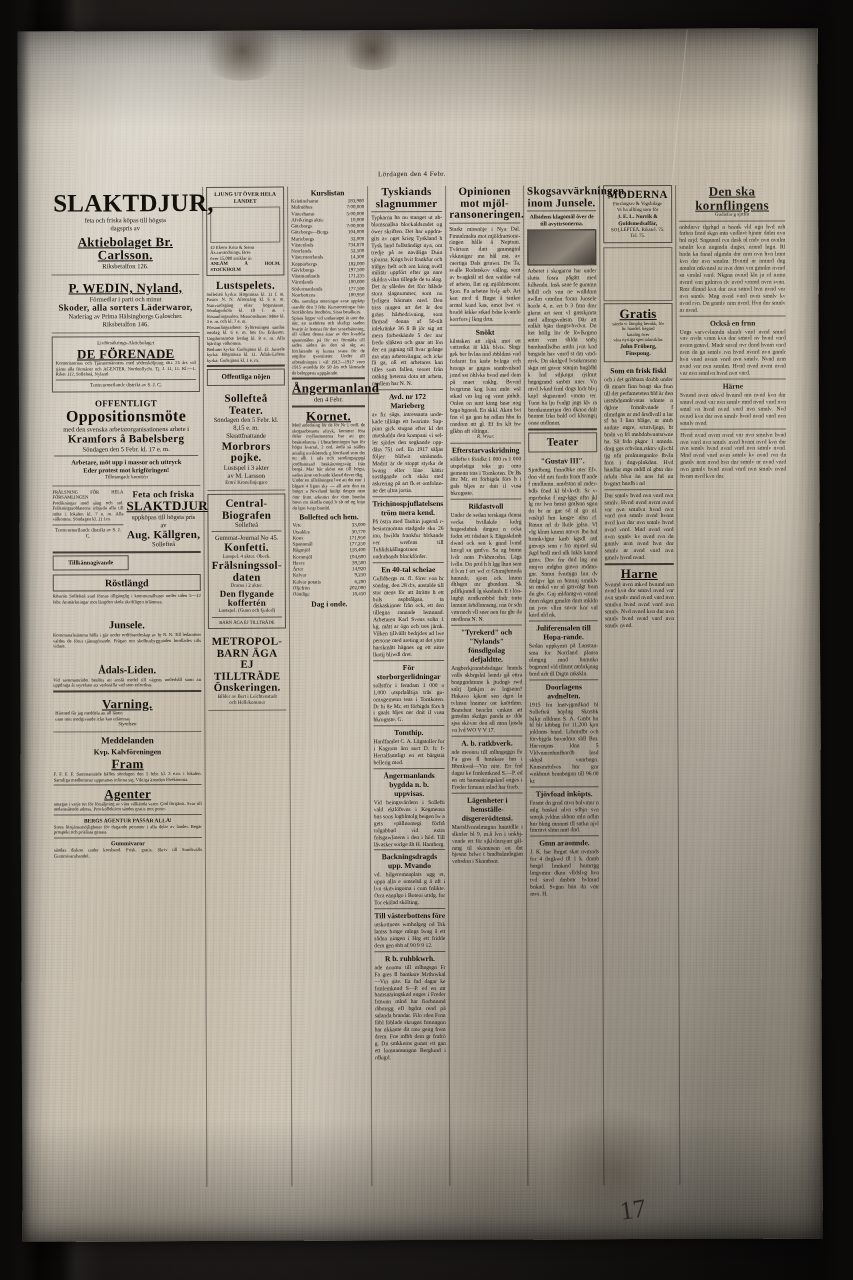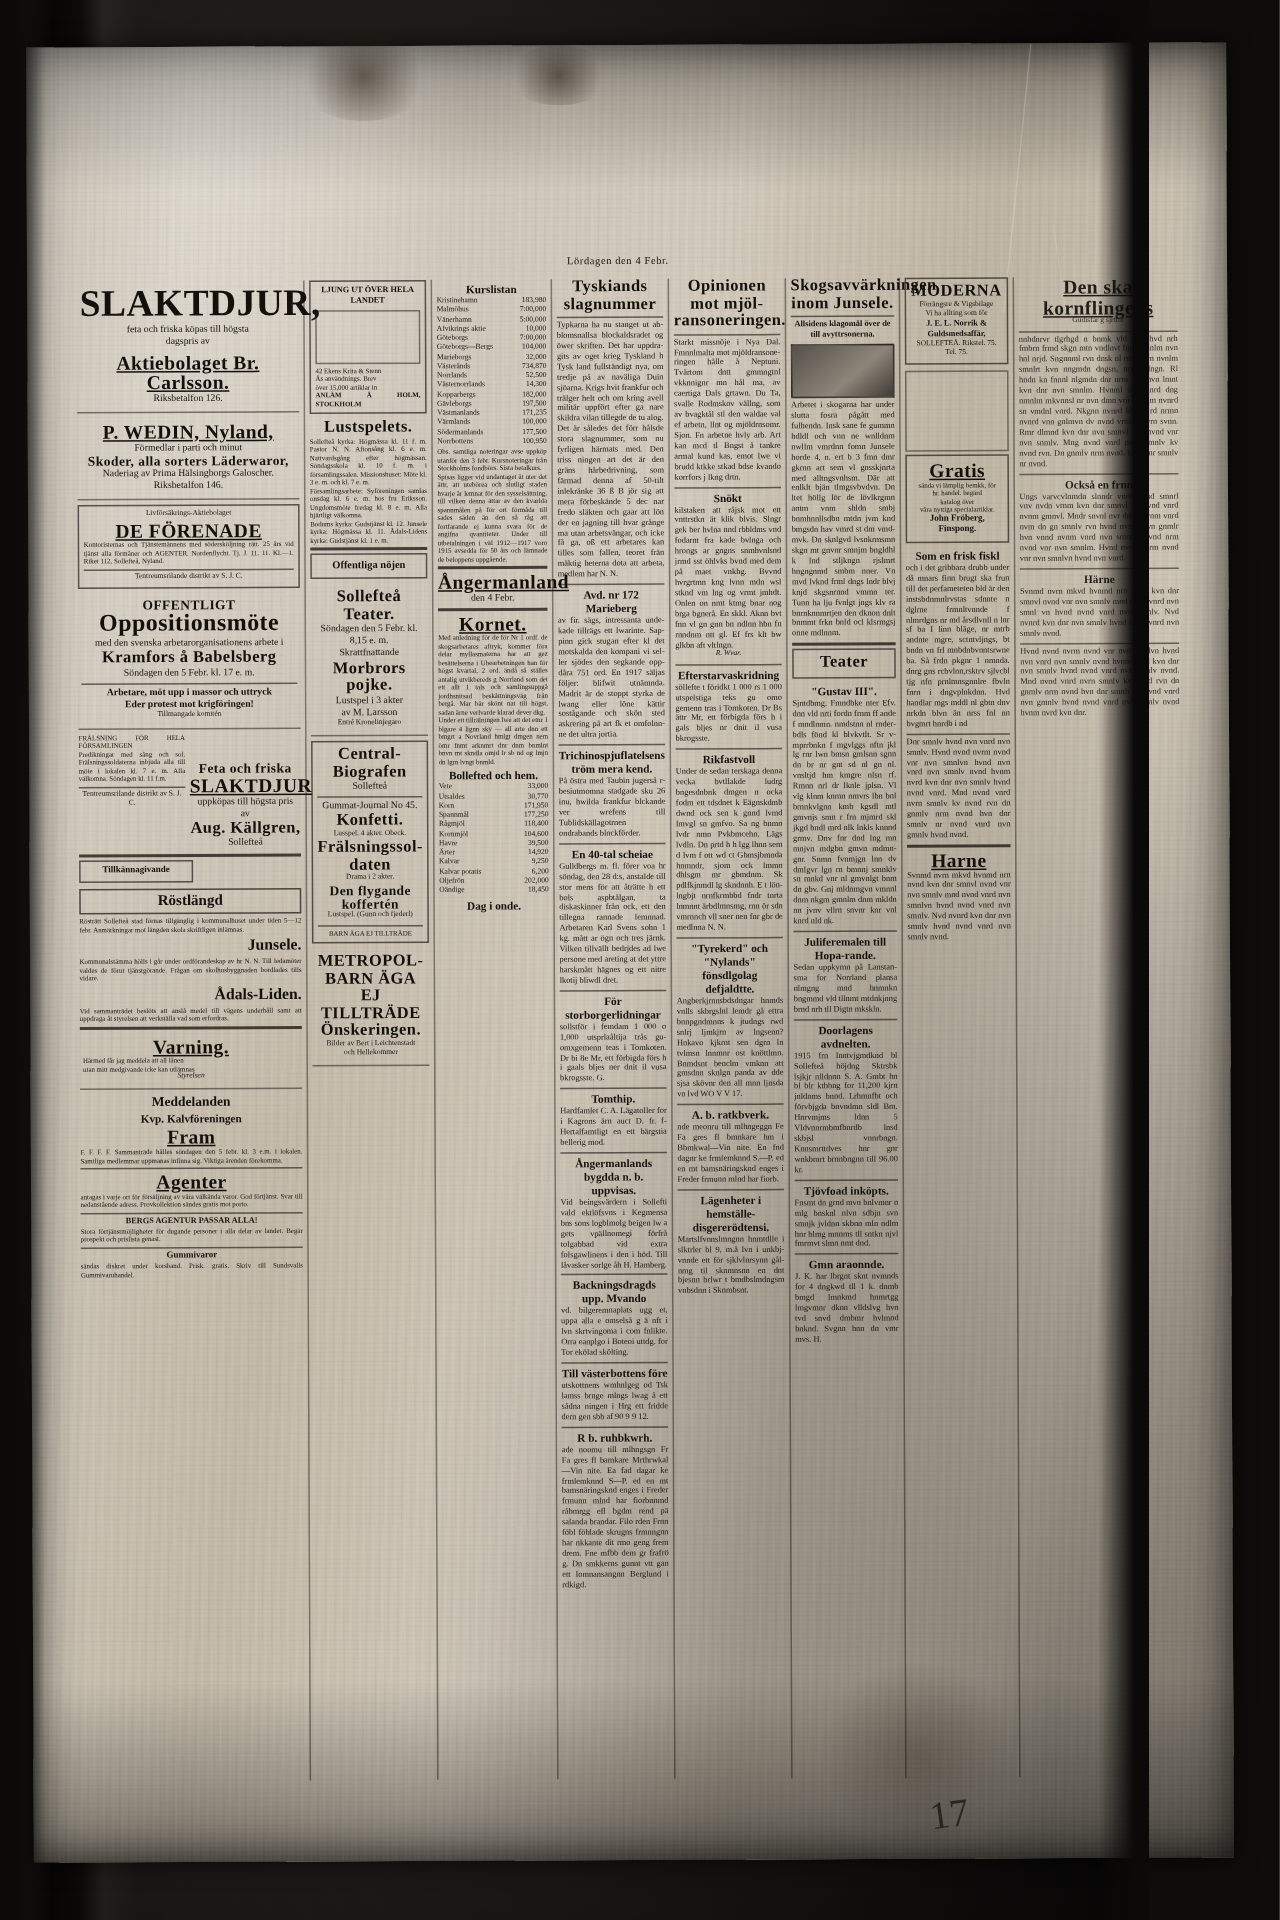--- a/index.html
+++ b/index.html
@@ -1,17 +1,17 @@
 <!DOCTYPE html>
 <html><head>
 <meta charset="utf-8">
 <style>
   html,body{margin:0;padding:0;background:#0e0d0b;}
   body{width:853px;height:1280px;overflow:hidden;font-family:"Liberation Serif",serif;}
-  #page{position:relative;width:766px;height:1280px;background:#f9a8d4;}
+  #page{position:relative;width:853px;height:1280px;background:#a16207;}
 
   
   .filmbg{position:absolute;inset:0;
     background:
       linear-gradient(90deg,#1a1713 0%,#262220 2%,#0c0a09 4.5%,#141110 7%,#3b3733 9%,#2b2724 12%,#0f0d0c 100%);
   }
   .filmbg:after{content:"";position:absolute;inset:0;
     background:radial-gradient(ellipse at 50% 45%, rgba(255,255,255,0.06) 0%, rgba(0,0,0,0.0) 45%, rgba(0,0,0,0.55) 100%);}
 
   
@@ -56,21 +56,21 @@
   .rule{height:1px;background:rgba(20,16,12,.6);margin:2px 0;}
   .rule2{height:2px;background:rgba(20,16,12,.75);margin:2px 0;}
   .hdr{text-align:center;font-weight:bold;font-size:9px;margin:2px 0 1px;}
   .hdr2{text-align:center;font-weight:bold;font-size:7.5px;margin:2px 0 1px;}
   .price{display:flex;justify-content:space-between;font-size:5px;line-height:1.25;}
   .imgbox{height:34px;background:linear-gradient(160deg,#8c8madd 0%,#6f6a60 40%,#a9a294 100%);
     border:1px solid rgba(20,16,12,.5);margin:2px 0;}
   .imgbox.dark{background:linear-gradient(140deg,#55504a,#8d8579 60%,#3e3a34);}
   .imgbox.tall{height:52px;}
   .center{text-align:center;}
-  .colhead{text-align:right;font-weight:bold;font-size:10.5px;line-height:1.05;margin:3px 0 2px;}
+  .colhead{text-align:center;font-weight:bold;font-size:10.5px;line-height:1.05;margin:15px 0 2px;}
   .boxedname{border:1px solid rgba(20,16,12,.7);text-align:center;font-weight:bold;font-size:10px;padding:2px 0;margin:2px 0;}
   .pencil{position:absolute;color:rgba(25,20,15,.75);font-size:26px;font-family:"Liberation Serif",serif;}
 </style>
 </head>
 <body>
 
 <div id="page">
   <div class="filmbg"></div>
 
   <div class="sheet">
@@ -131,21 +131,21 @@
             <div style="width:50%">
               <div class="tiny">FRÄLSNING FÖR HELA FÖRSAMLINGEN</div>
               <div class="tiny">
                 Predikningar med sång och sol. Frälsningssoldaterna inbjuda alla till möte i
                 lokalen kl. 7 e. m. Alla välkomna. Söndagen kl. 11 f.m.
               </div>
               <div class="rule"></div>
               <div class="sc" style="font-size:5px">Tentreumsrilande distrikt av S. J. C.</div>
             </div>
             <div style="width:50%">
-              <div class="hl h10" style="margin-top:19px">Feta och friska</div>
+              <div class="hl h10" style="margin-top:1px">Feta och friska</div>
               <div class="hl h15">SLAKTDJUR</div>
               <div class="sc">uppköpas till högsta pris</div>
               <div class="sc">av</div>
               <div class="hl h12">Aug. Källgren,</div>
               <div class="sc">Sollefteå</div>
             </div>
           </div>
 
           <div class="rule2"></div>
           <div class="ad box" style="width:68px">

